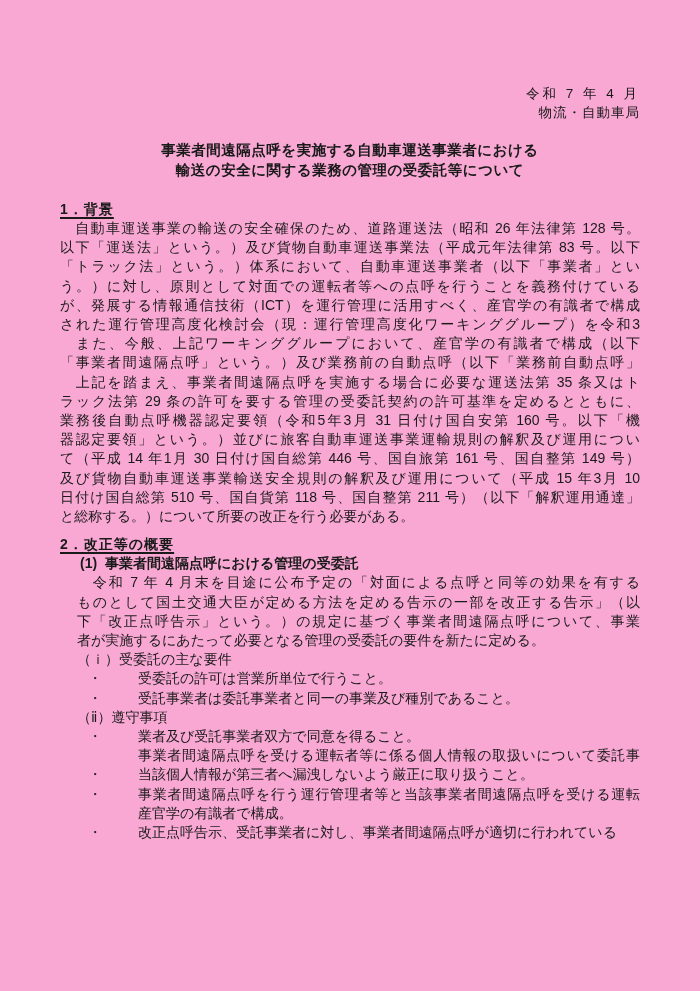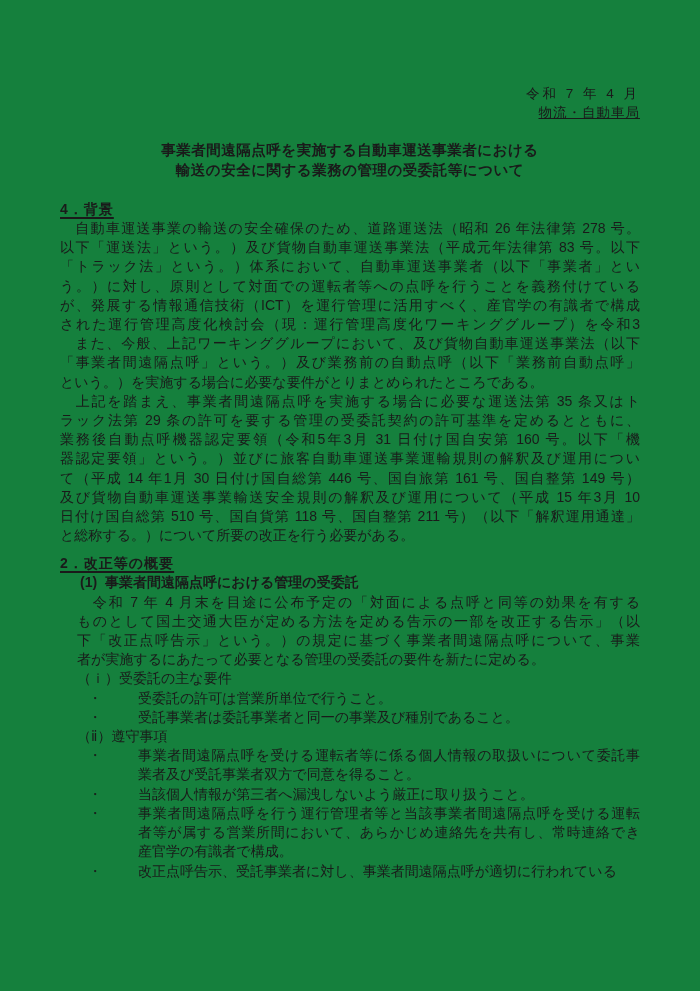--- a/index.html
+++ b/index.html
@@ -3,26 +3,26 @@
 <meta charset="utf-8">
 <style>
   html,body { margin:0; padding:0; }
   body {
     width:700px; height:991px;
     background:#ffffff;
     color:#1a1a1a;
     font-family:"Liberation Sans","DejaVu Sans",sans-serif;
   }
   .page { width:700px; height:991px; overflow:hidden; box-sizing:border-box;
-          padding:84px 60px 0 60px; background:#15803d; }
+          padding:84px 60px 0 60px; background:#f9a8d4; }
 
   .doc-header { text-align:right; }
   .doc-header .line { font-size:13.5px; line-height:19px; }
   .issue-date { letter-spacing:3px; }
-  .issuing-bureau { letter-spacing:1px;text-decoration:underline; }
+  .issuing-bureau { letter-spacing:1px; }
 
   .doc-title { margin-top:18px; text-align:center; font-weight:bold; }
   .doc-title .line { font-size:14.5px; line-height:20px; letter-spacing:.5px; }
 
   .section { margin:0; }
   .section-heading {
     margin-top:20px;
     font-size:14px; line-height:19px; font-weight:bold;
   }
   .section-heading > span {
@@ -58,33 +58,32 @@
     <div class="line issuing-bureau">物流・自動車局</div>
   </div>
 
   <div class="doc-title">
     <div class="line">事業者間遠隔点呼を実施する自動車運送事業者における</div>
     <div class="line">輸送の安全に関する業務の管理の受委託等について</div>
   </div>
 
   <div>
       <div class="section">
-        <div class="section-heading"><span>4．背景</span></div>
+        <div class="section-heading"><span>1．背景</span></div>
         <div class="para">
-          <div class="tline just">　自動車運送事業の輸送の安全確保のため、道路運送法（昭和 26 年法律第 278 号。</div>
+          <div class="tline just">　自動車運送事業の輸送の安全確保のため、道路運送法（昭和 26 年法律第 128 号。</div>
           <div class="tline just">以下「運送法」という。）及び貨物自動車運送事業法（平成元年法律第 83 号。以下</div>
           <div class="tline just">「トラック法」という。）体系において、自動車運送事業者（以下「事業者」とい</div>
           <div class="tline just">う。）に対し、原則として対面での運転者等への点呼を行うことを義務付けている</div>
           <div class="tline just">が、発展する情報通信技術（ICT）を運行管理に活用すべく、産官学の有識者で構成</div>
           <div class="tline just">された運行管理高度化検討会（現：運行管理高度化ワーキンググループ）を令和3</div>
         </div>
         <div class="para">
-          <div class="tline just">　また、今般、上記ワーキンググループにおいて、及び貨物自動車運送事業法（以下</div>
+          <div class="tline just">　また、今般、上記ワーキンググループにおいて、産官学の有識者で構成（以下</div>
           <div class="tline just">「事業者間遠隔点呼」という。）及び業務前の自動点呼（以下「業務前自動点呼」</div>
-          <div class="tline">という。）を実施する場合に必要な要件がとりまとめられたところである。</div>
         </div>
         <div class="para">
           <div class="tline just">　上記を踏まえ、事業者間遠隔点呼を実施する場合に必要な運送法第 35 条又はト</div>
           <div class="tline just">ラック法第 29 条の許可を要する管理の受委託契約の許可基準を定めるとともに、</div>
           <div class="tline just">業務後自動点呼機器認定要領（令和5年3月 31 日付け国自安第 160 号。以下「機</div>
           <div class="tline just">器認定要領」という。）並びに旅客自動車運送事業運輸規則の解釈及び運用につい</div>
           <div class="tline just">て（平成 14 年1月 30 日付け国自総第 446 号、国自旅第 161 号、国自整第 149 号）</div>
           <div class="tline just">及び貨物自動車運送事業輸送安全規則の解釈及び運用について（平成 15 年3月 10</div>
           <div class="tline just">日付け国自総第 510 号、国自貨第 118 号、国自整第 211 号）（以下「解釈運用通達」</div>
           <div class="tline">と総称する。）について所要の改正を行う必要がある。</div>
@@ -109,35 +108,34 @@
         <div class="bullet">
           <span class="marker">・</span>
           <div class="btext">
             <div class="tline">受託事業者は委託事業者と同一の事業及び種別であること。</div>
           </div>
         </div>
         <div class="tline label-line">（ⅱ）遵守事項</div>
         <div class="bullet">
           <span class="marker">・</span>
           <div class="btext">
+            <div class="tline">業者及び受託事業者双方で同意を得ること。</div>
             <div class="tline just">事業者間遠隔点呼を受ける運転者等に係る個人情報の取扱いについて委託事</div>
-            <div class="tline">業者及び受託事業者双方で同意を得ること。</div>
           </div>
         </div>
         <div class="bullet">
           <span class="marker">・</span>
           <div class="btext">
             <div class="tline">当該個人情報が第三者へ漏洩しないよう厳正に取り扱うこと。</div>
           </div>
         </div>
         <div class="bullet">
           <span class="marker">・</span>
           <div class="btext">
             <div class="tline just">事業者間遠隔点呼を行う運行管理者等と当該事業者間遠隔点呼を受ける運転</div>
-            <div class="tline just">者等が属する営業所間において、あらかじめ連絡先を共有し、常時連絡でき</div>
             <div class="tline">産官学の有識者で構成。</div>
           </div>
         </div>
         <div class="bullet">
           <span class="marker">・</span>
           <div class="btext">
             <div class="tline">改正点呼告示、受託事業者に対し、事業者間遠隔点呼が適切に行われている</div>
           </div>
         </div>
       </div>

